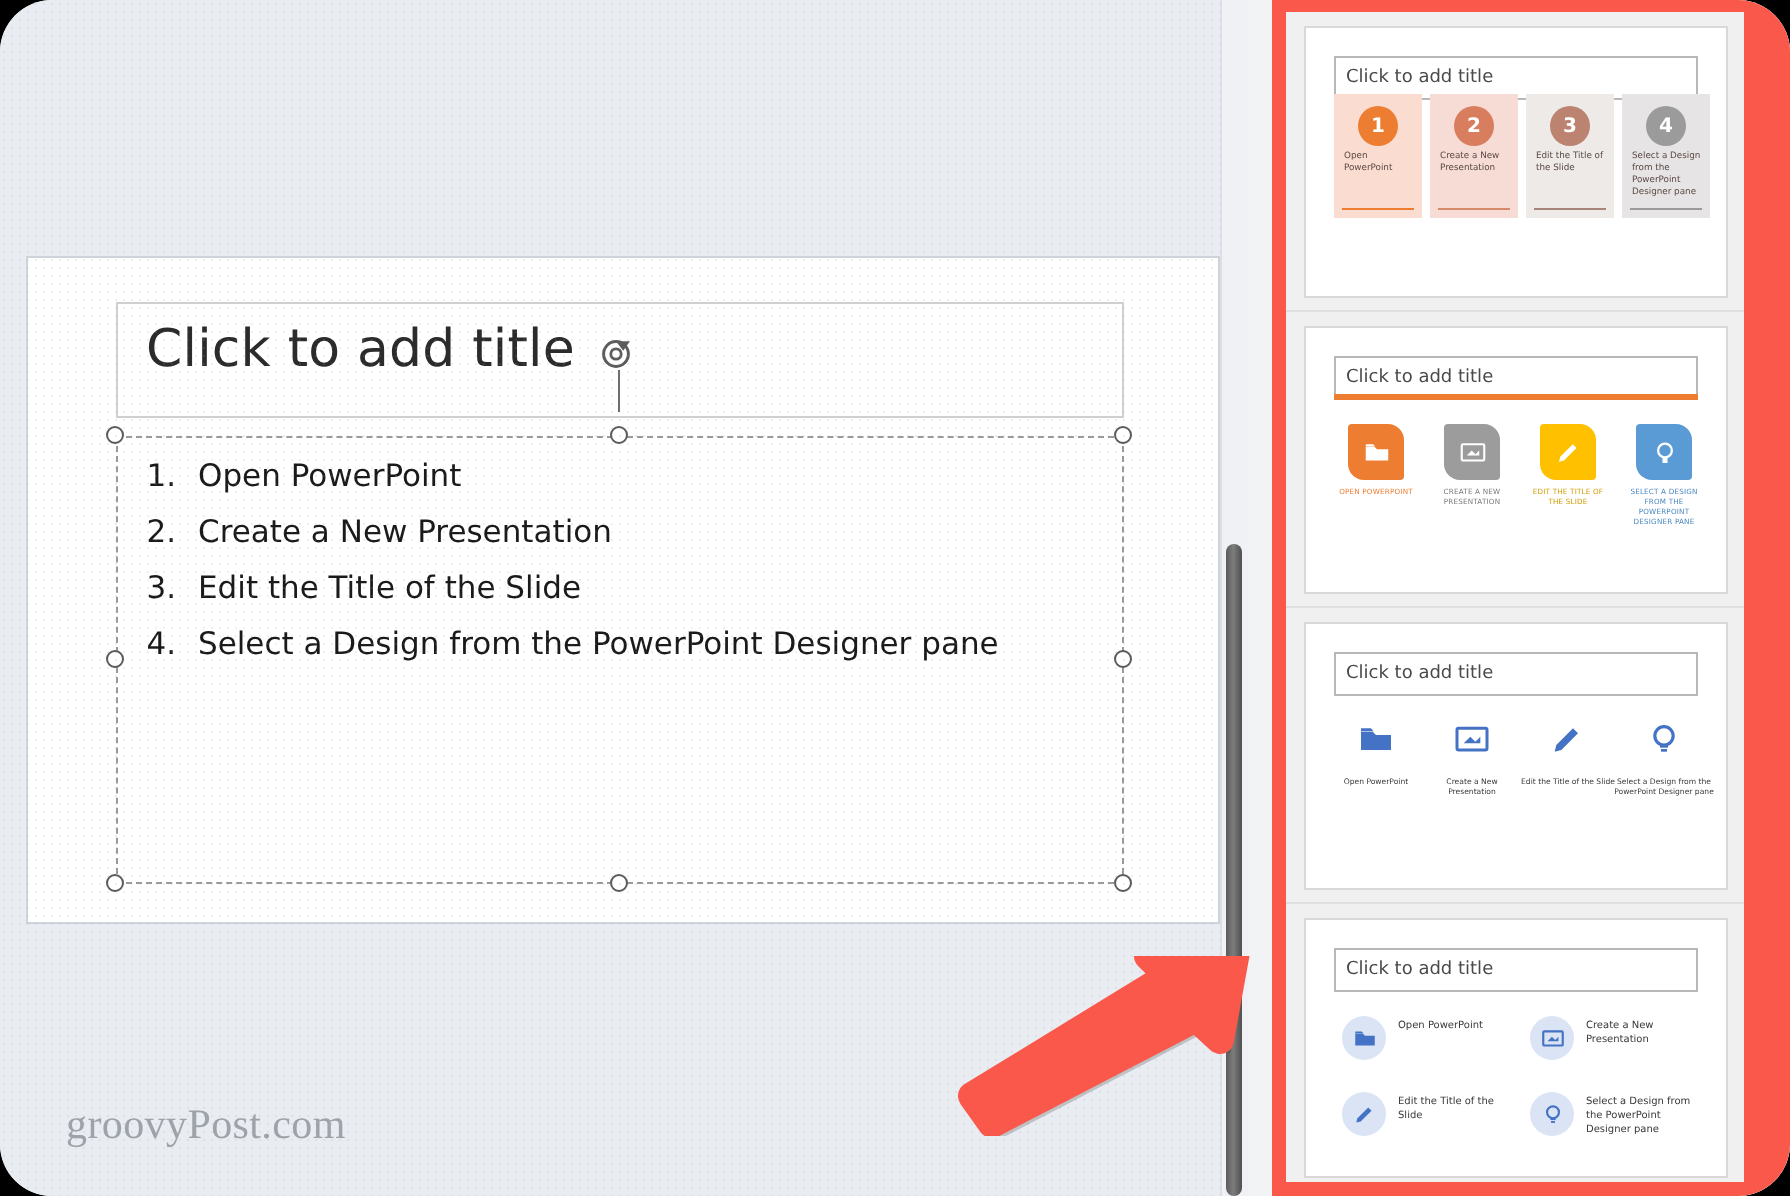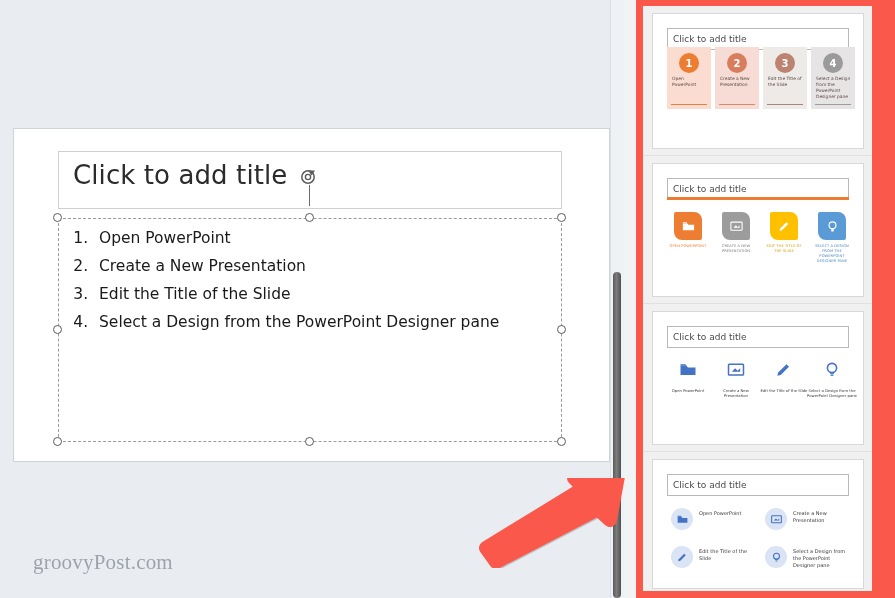--- a/index.html
+++ b/index.html
@@ -7,20 +7,21 @@
     width: 895px; height: 598px;
     overflow: hidden;
     background: #000;
     font-family: "Liberation Sans", sans-serif;
   }
   #root {
     position: relative;
     width: 895px; height: 598px;
     background: #e9ecf1;
     overflow: hidden;
+    border-radius: 26px;
   }
 
   
   #canvas-area {
     position: absolute;
     left: 0; top: 0; width: 612px; height: 598px;
     background: #e9ecf1;
     overflow: hidden;
   }
   #canvas-area::after{

